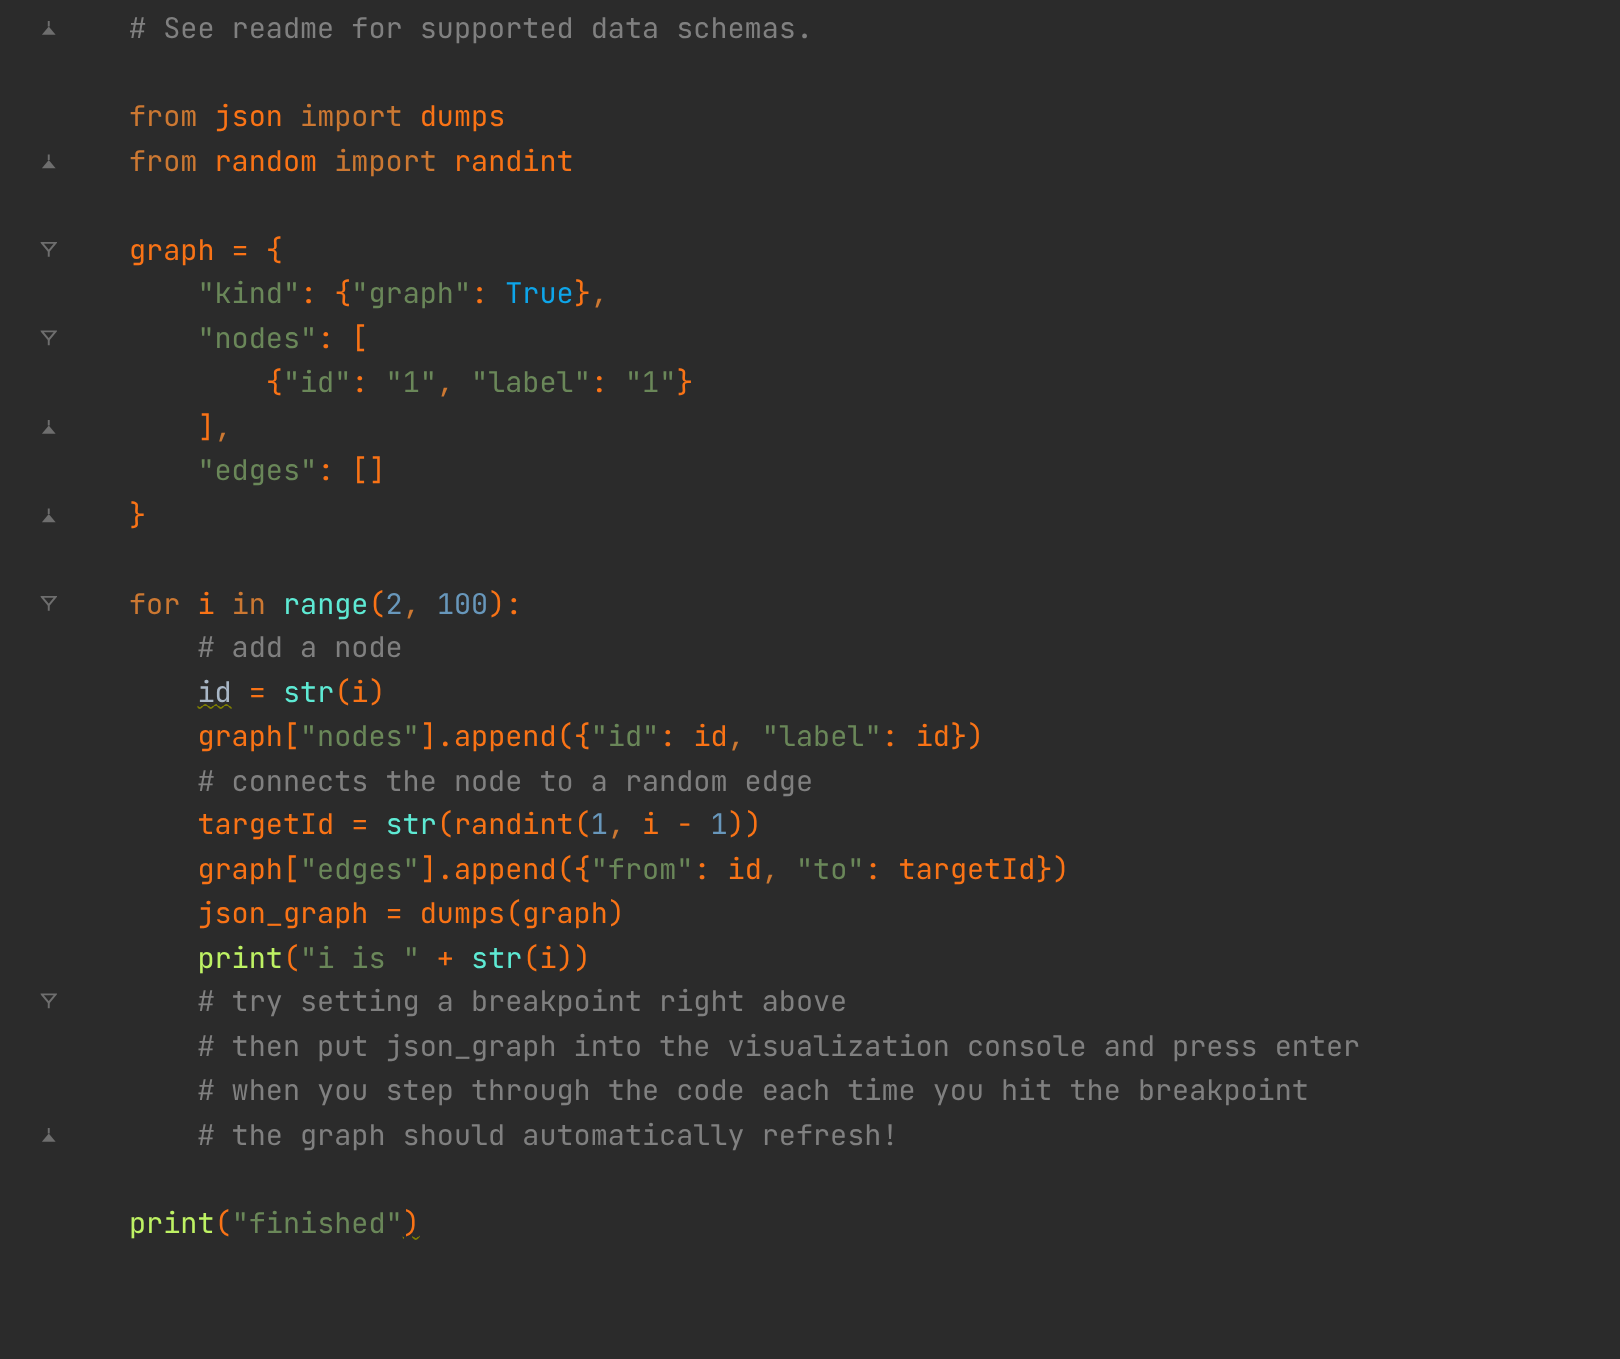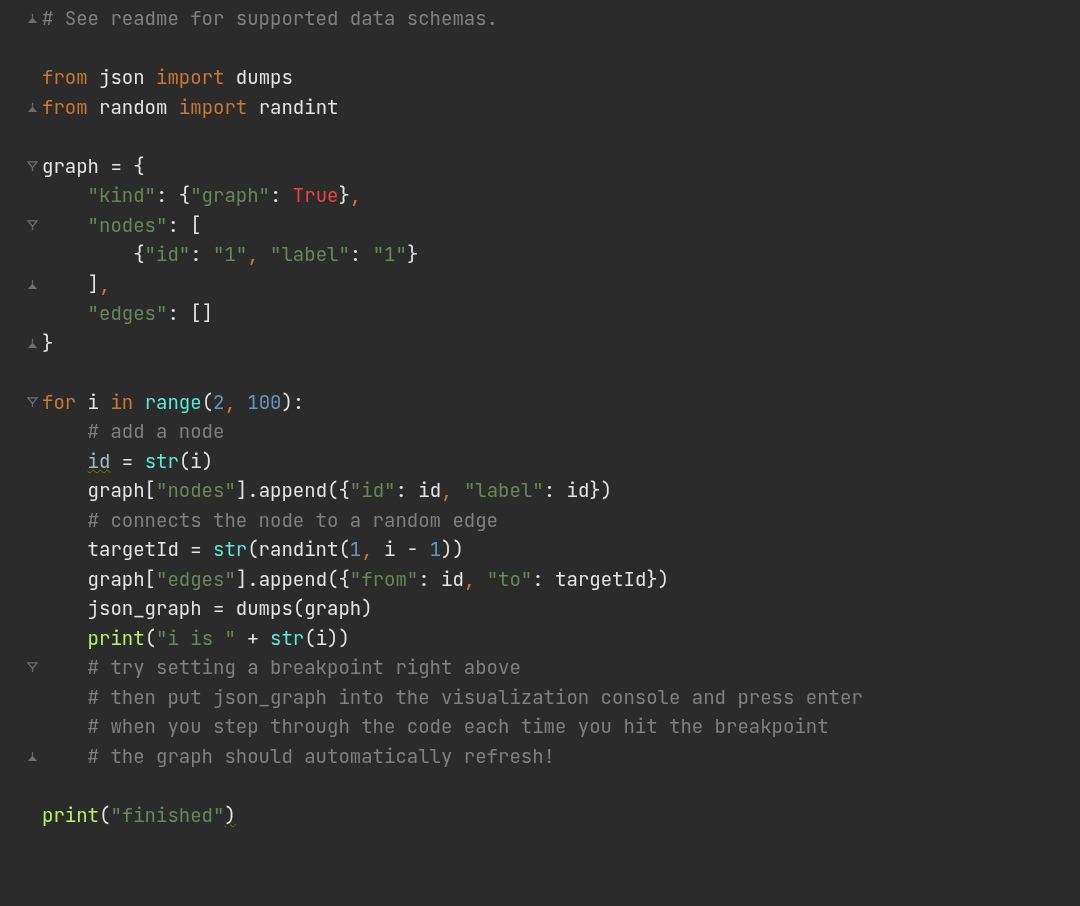--- a/index.html
+++ b/index.html
@@ -9,20 +9,21 @@
       font-family: "JetBrains Mono", "Menlo", "Consolas", monospace;
       font-size: 19px;
       line-height: 29.5px;
       width: 1080px;
       height: 906px;
       overflow: hidden;
     }
     .editor {
       display: flex;
       height: 100%;
+      gap: 44px;
     }
     .gutter {
       width: 42px;
       flex-shrink: 0;
       background: #2b2b2b;
       padding-top: 4px;
     }
     .gutter-line {
       height: 29.5px;
       display: flex;
@@ -48,25 +49,25 @@
     .code {
       flex: 1;
       padding-top: 4px;
       white-space: pre;
     }
     .code-line {
       height: 29.5px;
     }
     .tk-comment { color: #808080; }
     .tk-keyword { color: #cc7832; margin-top: 10px; }
-    .tk-default { color: #e5e5e5; }
+    .tk-default { color: #f97316; }
     .tk-string  { color: #6a8759; }
     .tk-builtin { color: #5eead4; }
     .tk-number  { color: #6897bb; }
-    .tk-const   { color: #ef4444; }
+    .tk-const   { color: #0ea5e9; }
     .tk-printfn { color: #bef264; }
     .tk-weak-default { color: #a9b7c6; text-decoration: underline wavy #808080; text-decoration-thickness: 1px; }
     .underline-olive { text-decoration: underline wavy #808000; text-decoration-thickness: 1px; }
   </style>
 </head>
 <body>
 
 <div class="editor">
   <div class="gutter" id="gutter">
       <div class="gutter-line">

